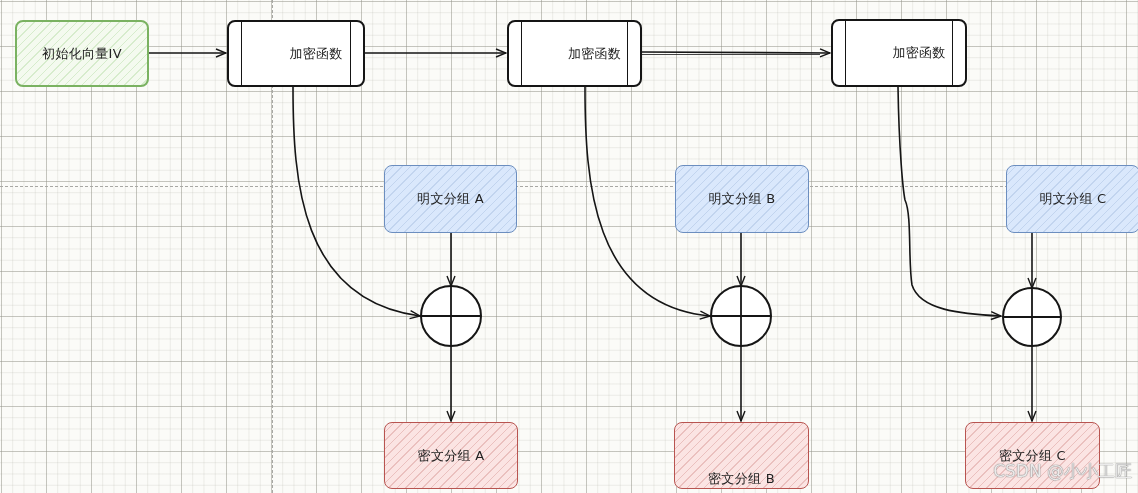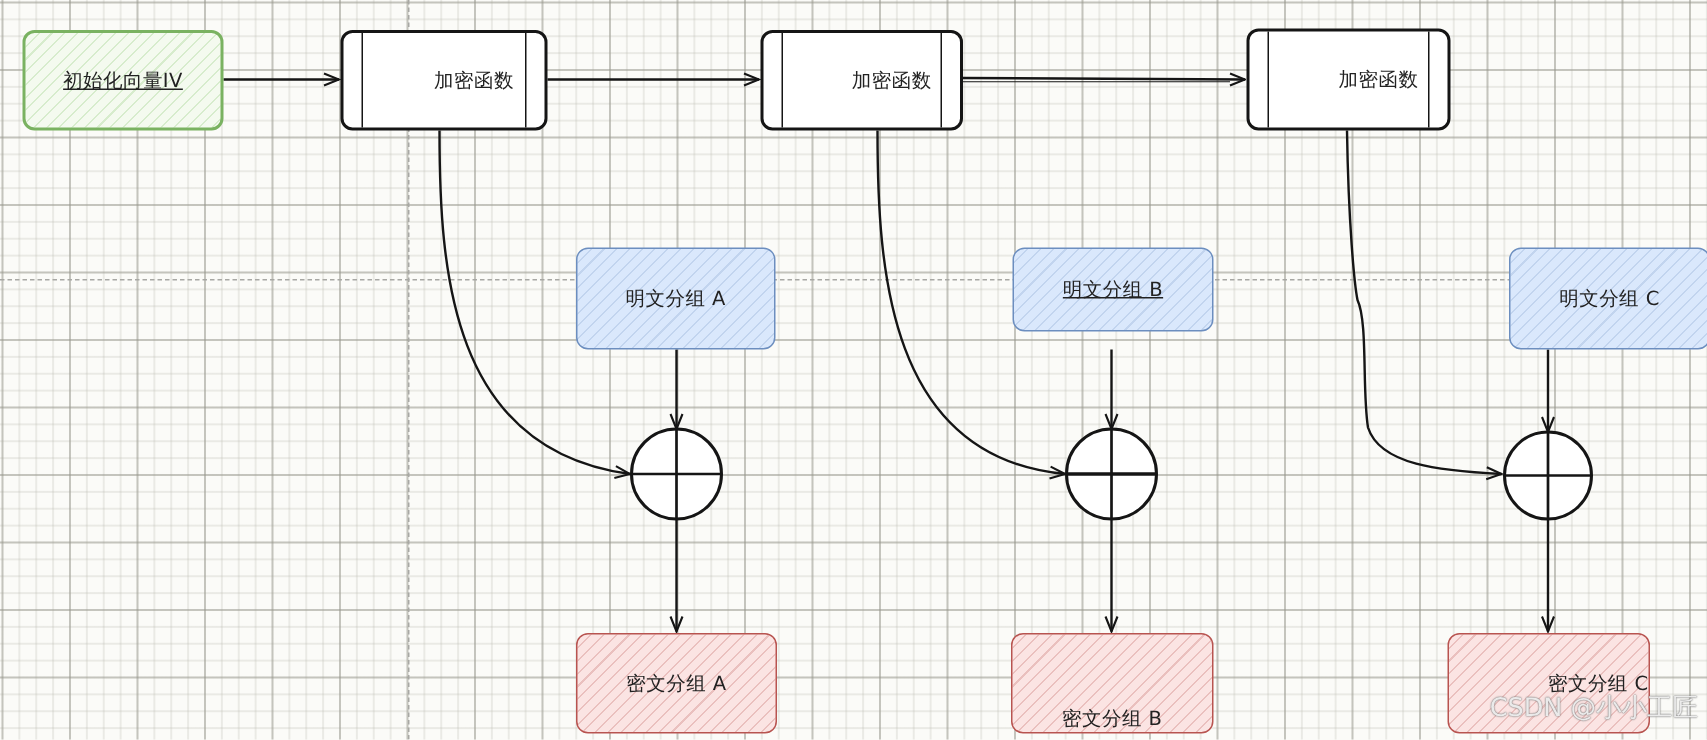--- a/index.html
+++ b/index.html
@@ -89,21 +89,21 @@
     <line x1="711" y1="316" x2="771" y2="316" stroke="#151515" stroke-width="2.2"></line>
     <line x1="741" y1="286" x2="741" y2="346" stroke="#151515" stroke-width="1.8"></line>
   </g>
   <g>
     <circle cx="1032" cy="317" r="29" fill="#fff" stroke="#151515" stroke-width="2"></circle>
     <line x1="1003" y1="317" x2="1061" y2="317" stroke="#151515" stroke-width="1.8"></line>
     <line x1="1032" y1="288" x2="1032" y2="346" stroke="#151515" stroke-width="1.8"></line>
   </g>
 </svg>
 
-<div class="node iv" style="left:15px;top:20px;width:134px;height:67px;text-decoration:underline;">
+<div class="node iv" style="left:15px;top:20px;width:134px;height:67px;">
   <span>初始化向量IV</span>
 </div>
 
 <div class="node enc" style="left:227px;top:20px;width:138px;height:67px;">
   <span class="bar l"></span>
   <span>加密函数</span>
   <span class="bar r"></span>
 </div>
 <div class="node enc" style="left:507px;top:20px;width:135px;height:67px;">
   <span class="bar l"></span>
@@ -112,30 +112,30 @@
 </div>
 <div class="node enc" style="left:831px;top:19px;width:136px;height:68px;">
   <span class="bar l"></span>
   <span>加密函数</span>
   <span class="bar r"></span>
 </div>
 
 <div class="node pt" style="left:384px;top:165px;width:133px;height:68px;">
   <span>明文分组 A</span>
 </div>
-<div class="node pt" style="left:675px;top:165px;width:134px;height:56px;text-decoration:underline;">
+<div class="node pt" style="left:675px;top:165px;width:134px;height:68px;">
   <span>明文分组 B</span>
 </div>
 <div class="node pt" style="left:966px;top:165px;width:134px;height:68px;margin-left:40px;">
   <span>明文分组 C</span>
 </div>
 
 <div class="node ct" style="left:384px;top:422px;width:134px;height:67px;justify-content:center;">
   <span>密文分组 A</span>
 </div>
 <div class="node ct" style="left:674px;top:422px;width:135px;height:67px;align-items:flex-end;">
   <span>密文分组 B</span>
 </div>
-<div class="node ct" style="left:965px;top:422px;width:135px;height:67px;justify-content:flex-end;">
+<div class="node ct" style="left:965px;top:422px;width:135px;height:67px;">
   <span>密文分组 C</span>
 </div>
 
 <div class="watermark">CSDN @小小工匠</div>
 
 </body></html>

